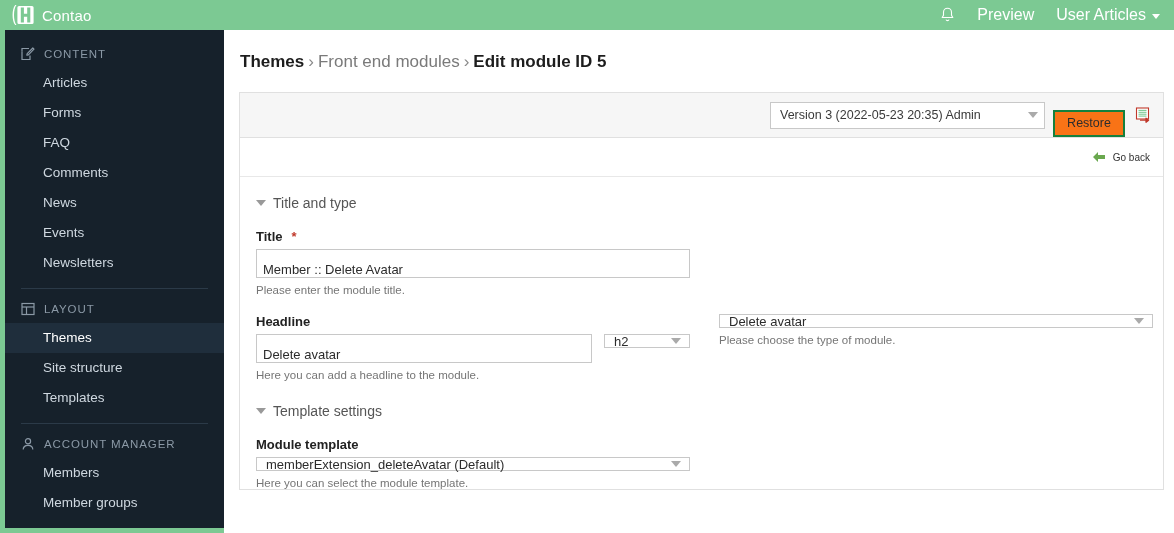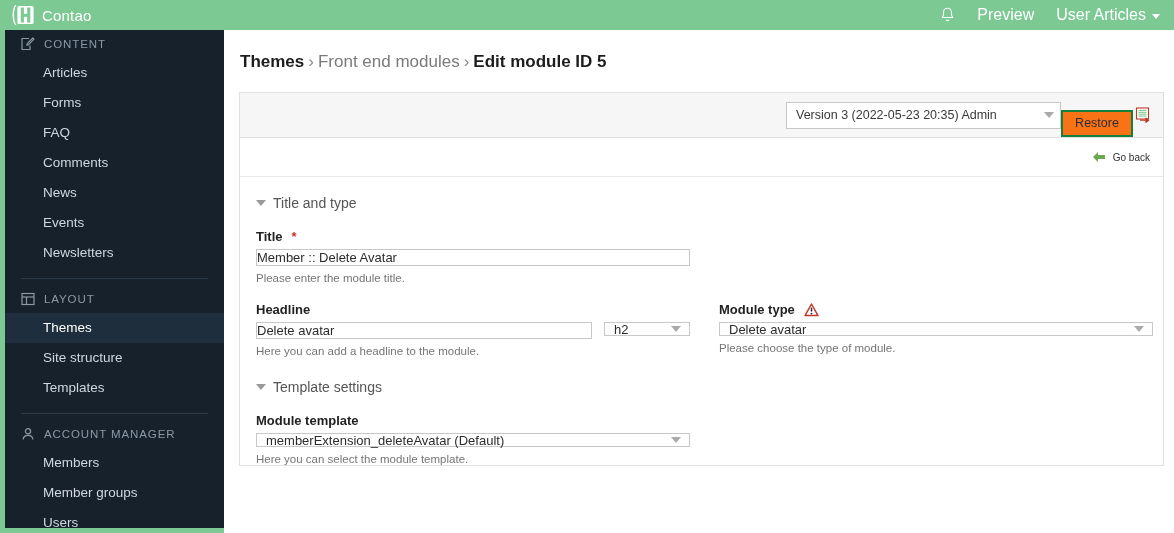--- a/index.html
+++ b/index.html
@@ -43,20 +43,21 @@
   .sidebar {
     position: absolute; top: 30px; left: 0;
     width: 224px; height: 503px;
     background: #7cc993;
     padding-left: 5px; padding-bottom: 5px;
   }
   .sidebar-inner {
     width: 219px; height: 498px;
     background: #16212b;
     overflow: hidden;
+    padding-top: 10px;
   }
   .nav-section-title {
     display: flex; align-items: center; gap: 9px;
     padding: 7px 0 7px 16px;
     color: #8b99a6; font-size: 11.5px;
     letter-spacing: .9px; text-transform: uppercase;
   }
   .nav-section-title svg { display: block; }
   .nav-item {
     display: block;
@@ -88,21 +89,21 @@
   .panel {
     margin: 20px 10px 0 15px;
     border: 1px solid #e0e0e0;
     background: #ffffff;
   }
   .version-bar {
     background: #f6f6f6;
     border-bottom: 1px solid #e0e0e0;
     height: 45px;
     display: flex; align-items: center; justify-content: flex-end;
-    padding-right: 10px; 
+    padding-right: 10px; gap: 8px;
   }
   .version-select {
     width: 275px; height: 27px;
     border: 1px solid #c8c8c8; background: #ffffff;
     display: flex; align-items: center;
     padding: 0 6px 0 9px;
     font-size: 12.5px; color: #3a3a3a;
   }
   .version-select .sel-label { flex: 1; white-space: nowrap; overflow: hidden; }
   .sel-arrow {
@@ -144,23 +145,23 @@
     border-right: 5px solid transparent;
     border-top: 6px solid #999999;
   }
   .field-label {
     font-size: 13px; font-weight: bold; color: #222222;
     margin-bottom: 5px; display: flex; align-items: center; gap: 9px;
   }
   .req-star { color: #c0392b; font-weight: bold; }
   .warn-icon { width: 15px; height: 14px; display: block; }
   .text-input {
-    height: 17px; border: 1px solid #c8c8c8; background: #ffffff;
+    height: 29px; border: 1px solid #c8c8c8; background: #ffffff;
     font-size: 13px; color: #2c2c2c;
-    padding: 0 0;
+    padding: 0 6px;
     font-family: "Liberation Sans", sans-serif;
     display: flex; align-items: flex-end;
   }
   .helper {
     font-size: 11.5px; color: #757575; margin-top: 6px;
   }
   .row { display: flex; }
   .col-left { width: 434px; }
   .col-right { width: 434px; margin-left: 29px; }
   .fld-group { margin-top: 18px; }
@@ -322,30 +323,20 @@
             </div>
             <div class="select-box" style="width:86px;">
               <span class="sel-label">h2</span>
               <span class="sel-arrow"></span>
             </div>
           </div>
           <div class="helper">Here you can add a headline to the module.</div>
         </div>
 
         <div class="col-right fld-group">
-          <div class="field-label">
-            <span>Module type</span>
-            <span class="warn-icon">
-              <svg viewBox="0 0 15 14" width="15" height="14" xmlns="http://www.w3.org/2000/svg">
-                <path d="M7.5 1 L14 12.6 H1 Z" fill="#ffffff" stroke="#c0392b" stroke-width="1.5" stroke-linejoin="round"></path>
-                <path d="M7.5 4.6 v4" stroke="#2c2c2c" stroke-width="1.5"></path>
-                <circle cx="7.5" cy="10.6" r="0.9" fill="#2c2c2c"></circle>
-              </svg>
-            </span>
-          </div>
           <div class="select-box" style="width:434px;">
             <span class="sel-label">Delete avatar</span>
             <span class="sel-arrow"></span>
           </div>
           <div class="helper">Please choose the type of module.</div>
         </div>
       </div>
 
       <div class="legend" style="margin-top:22px;">
         <span class="legend-caret"></span>

